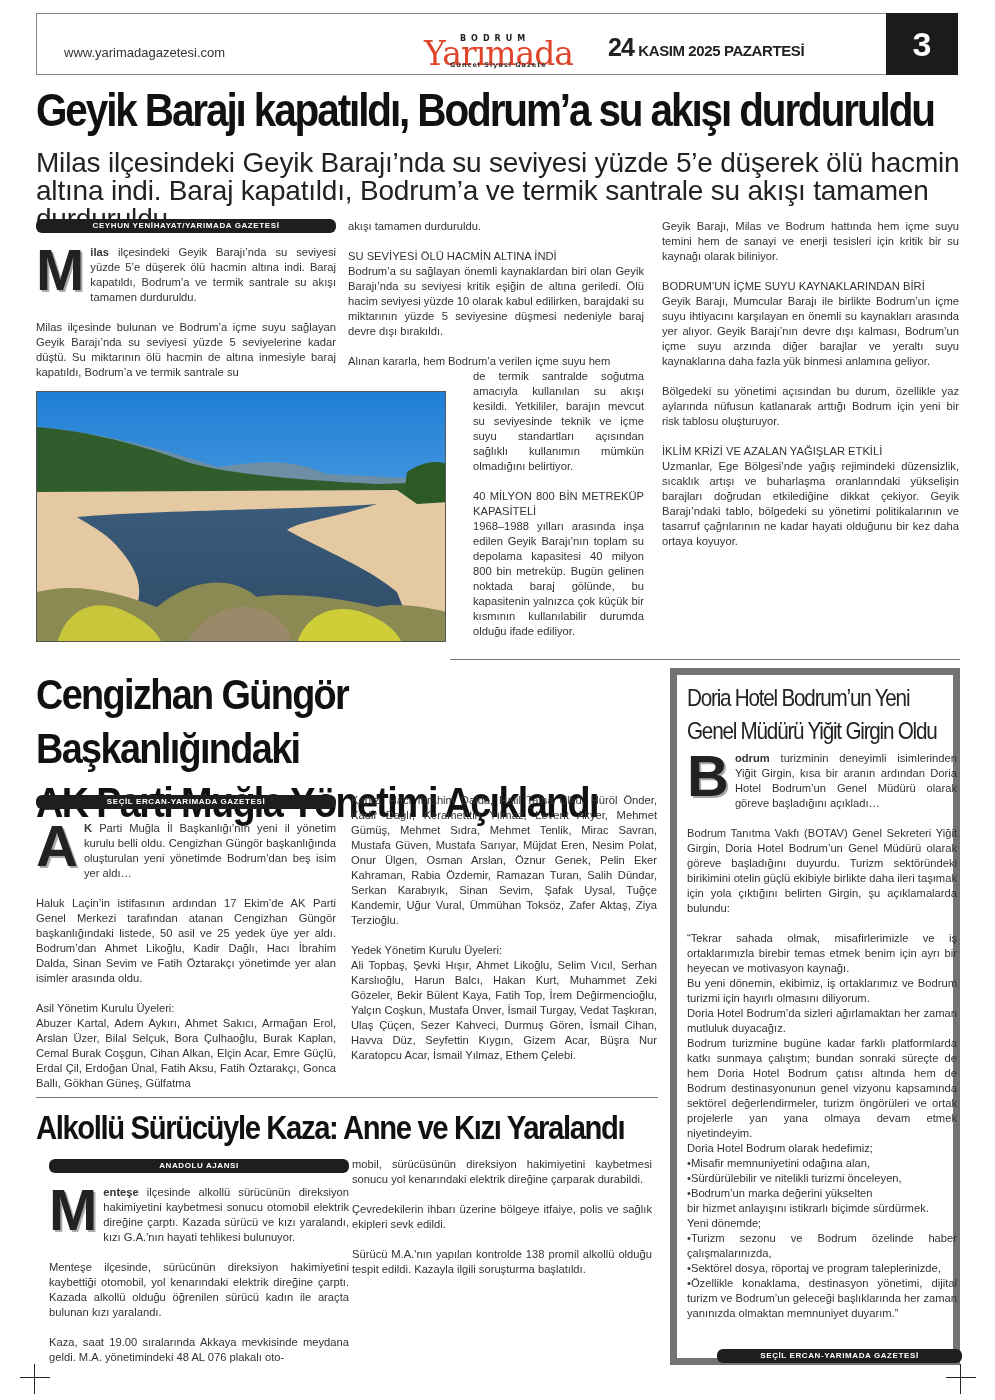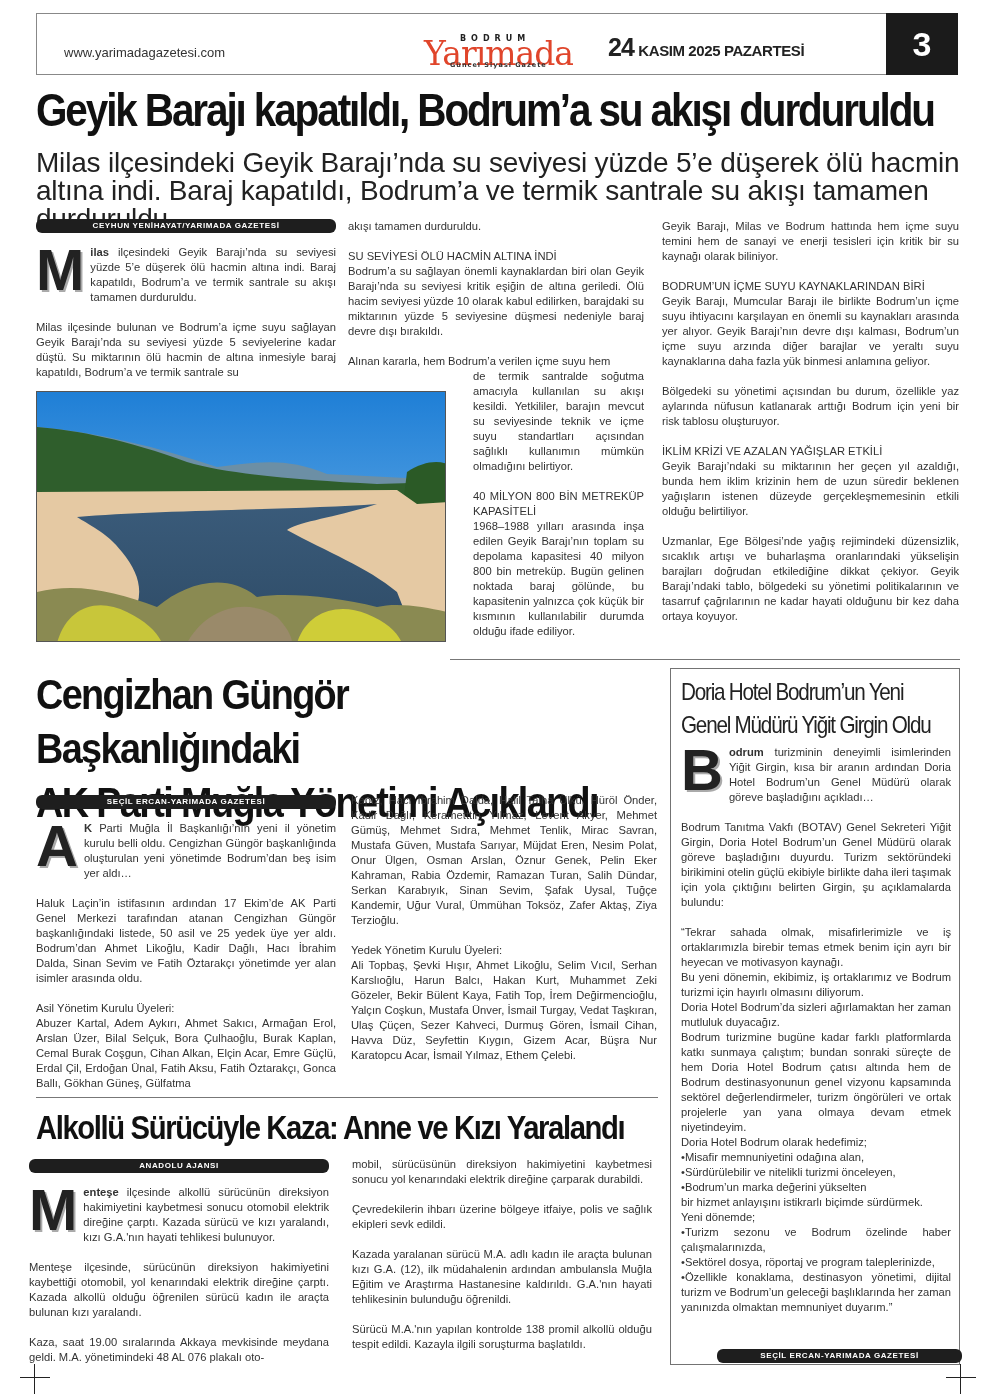--- a/index.html
+++ b/index.html
@@ -32,21 +32,21 @@
   .sub { text-transform: none; }
 
   .dropcap { float: left; font-size: 58px; font-weight: bold; line-height: 46px; margin: 2px 6px 0 0; color: #222; text-shadow: 2px 2px 0 #aaa; font-family: "Liberation Sans", sans-serif; }
 
   .photo { left: 36px; top: 391px; width: 410px; height: 251px; border: 1px solid #555; overflow: hidden; }
 
   .rule { height: 1px; background: #777; }
 
   .h-second { left: 36px; top: 668px; width: 640px; font-size: 42px; font-weight: bold; color: #111; line-height: 54px; letter-spacing: -1.8px; transform: scaleX(0.9); transform-origin: left; }
 
-  .side-box { left: 670px; top: 668px; width: 290px; height: 697px; border: 1px solid #737373; }
+  .side-box { left: 670px; top: 668px; width: 290px; height: 697px; border: 7px solid #737373; }
   .side-title { position: absolute; left: 10px; top: 6px; width: 280px; font-size: 24px; line-height: 33px; color: #222; letter-spacing: -1.4px; transform: scaleX(0.86); transform-origin: left; white-space: nowrap; }
   .side-body { position: absolute; left: 10px; top: 76px; width: 270px; }
 
   .h-third { left: 36px; top: 1108px; width: 640px; font-size: 34px; font-weight: bold; color: #111; letter-spacing: -1.6px; line-height: 38px; transform: scaleX(0.86); transform-origin: left; white-space: nowrap; }
 
   .crop { position: absolute; background: #222; }
 </style>
 </head>
 <body>
 
@@ -118,21 +118,20 @@
   </div>
 </div>
 
 <div class="abs" style="left:662px;top:219px;width:297px;">
   <div class="col">
     <p>Geyik Barajı, Milas ve Bodrum hattında hem içme suyu temini hem de sanayi ve enerji tesisleri için kritik bir su kaynağı olarak biliniyor.</p>
     <p class="tight sub">BODRUM’UN İÇME SUYU KAYNAKLARINDAN BİRİ</p>
     <p>Geyik Barajı, Mumcular Barajı ile birlikte Bodrum’un içme suyu ihtiyacını karşılayan en önemli su kaynakları arasında yer alıyor. Geyik Barajı’nın devre dışı kalması, Bodrum’un içme suyu arzında diğer barajlar ve yeraltı suyu kaynaklarına daha fazla yük binmesi anlamına geliyor.</p>
     <p>Bölgedeki su yönetimi açısından bu durum, özellikle yaz aylarında nüfusun katlanarak arttığı Bodrum için yeni bir risk tablosu oluşturuyor.</p>
     <p class="tight sub">İKLİM KRİZİ VE AZALAN YAĞIŞLAR ETKİLİ</p>
-    <p>Geyik Barajı’ndaki su miktarının her geçen yıl azaldığı, bunda hem iklim krizinin hem de uzun süredir beklenen yağışların istenen düzeyde gerçekleşmemesinin etkili olduğu belirtiliyor.</p>
     <p>Uzmanlar, Ege Bölgesi’nde yağış rejimindeki düzensizlik, sıcaklık artışı ve buharlaşma oranlarındaki yükselişin barajları doğrudan etkilediğine dikkat çekiyor. Geyik Barajı’ndaki tablo, bölgedeki su yönetimi politikalarının ve tasarruf çağrılarının ne kadar hayati olduğunu bir kez daha ortaya koyuyor.</p>
   </div>
 </div>
 
 <div class="abs rule" style="left:450px;top:659px;width:510px;"></div>
 
 <div class="abs h-second">
   <div>Cengizhan Güngör Başkanlığındaki</div>
   <div>AK Parti Muğla Yönetimi Açıklandı</div>
 </div>
@@ -185,37 +184,36 @@
       <div>•Turizm sezonu ve Bodrum özelinde haber çalışmalarınızda,</div>
       <div>•Sektörel dosya, röportaj ve program taleplerinizde,</div>
       <div>•Özellikle konaklama, destinasyon yönetimi, dijital turizm ve Bodrum’un geleceği başlıklarında her zaman yanınızda olmaktan memnuniyet duyarım.”</div>
     </div>
   </div>
 </div>
 <div class="abs byline" style="left:717px;top:1349px;width:245px;">SEÇİL ERCAN-YARIMADA GAZETESİ</div>
 
 <div class="abs h-third">Alkollü Sürücüyle Kaza: Anne ve Kızı Yaralandı</div>
 
-<div class="abs" style="left:29px;top:1159px;width:300px;">
+<div class="abs" style="left:49px;top:1159px;width:300px;">
   <div class="byline">ANADOLU AJANSI</div>
   <div class="col" style="margin-top:12px;">
     <p>
       <span class="dropcap">M</span>
       <b>enteşe</b><span> ilçesinde alkollü sürücünün direksiyon hakimiyetini kaybetmesi sonucu otomobil elektrik direğine çarptı. Kazada sürücü ve kızı yaralandı, kızı G.A.'nın hayati tehlikesi bulunuyor.</span>
     </p>
     <p> Menteşe ilçesinde, sürücünün direksiyon hakimiyetini kaybettiği otomobil, yol kenarındaki elektrik direğine çarptı. Kazada alkollü olduğu öğrenilen sürücü kadın ile araçta bulunan kızı yaralandı.</p>
     <p class="tight">Kaza, saat 19.00 sıralarında Akkaya mevkisinde meydana geldi. M.A. yönetimindeki 48 AL 076 plakalı oto-</p>
   </div>
 </div>
 
 <div class="abs" style="left:352px;top:1157px;width:300px;">
   <div class="col">
     <p>mobil, sürücüsünün direksiyon hakimiyetini kaybetmesi sonucu yol kenarındaki elektrik direğine çarparak durabildi.</p>
     <p>Çevredekilerin ihbarı üzerine bölgeye itfaiye, polis ve sağlık ekipleri sevk edildi.</p>
-    <p>Kazada yaralanan sürücü M.A. adlı kadın ile araçta bulunan kızı G.A. (12), ilk müdahalenin ardından ambulansla Muğla Eğitim ve Araştırma Hastanesine kaldırıldı. G.A.'nın hayati tehlikesinin bulunduğu öğrenildi.</p>
     <p>Sürücü M.A.'nın yapılan kontrolde 138 promil alkollü olduğu tespit edildi. Kazayla ilgili soruşturma başlatıldı.</p>
   </div>
 </div>
 
 <div class="crop" style="left:20px;top:1377px;width:30px;height:1px;"></div>
 <div class="crop" style="left:34px;top:1364px;width:1px;height:30px;"></div>
 <div class="crop" style="left:946px;top:1377px;width:30px;height:1px;"></div>
 <div class="crop" style="left:960px;top:1364px;width:1px;height:30px;"></div>
 
 </body></html>

